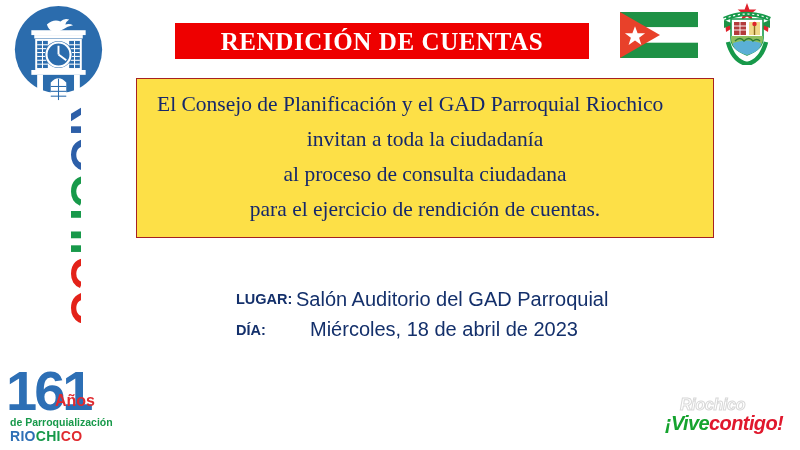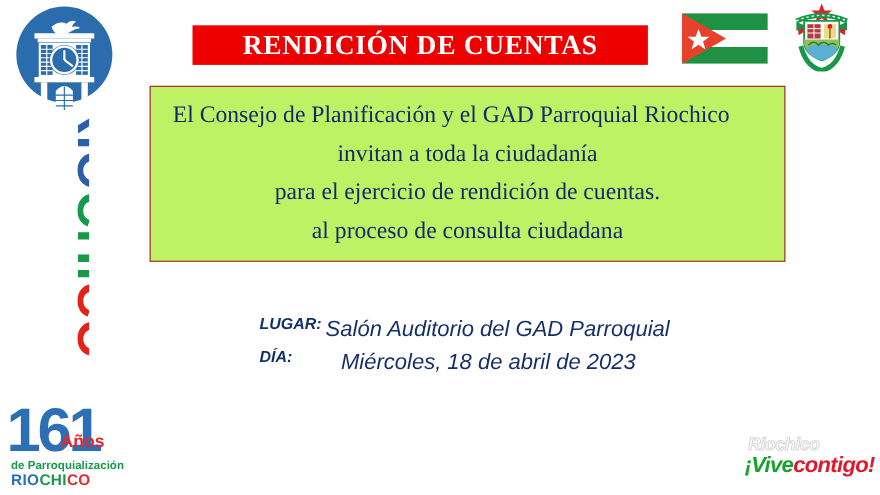--- a/index.html
+++ b/index.html
@@ -90,21 +90,21 @@
   }
 
   
   #invitation-box {
     position: absolute;
     left: 136px;
     top: 78px;
     width: 578px;
     height: 160px;
     border: 1.4px solid #a62121;
-    background: #bef264;
+    background: #fde047;
     box-sizing: border-box;
     display: flex;
     flex-direction: column;
     justify-content: center;
     padding: 4px 16px 6px 16px;
   }
   .invite-line {
     font-family: "Liberation Serif", "DejaVu Serif", serif;
     font-size: 21.5px;
     color: #16286b;
@@ -119,24 +119,23 @@
 
   
   #event-details {
     position: absolute;
     left: 236px;
     top: 284px;
     width: 420px;
   }
   .detail-row {
     display: flex;
-    align-items: flex-start;
+    align-items: center;
     line-height: 1.52;
     white-space: nowrap;
-    font-style: italic;
   }
   .detail-label {
     font-family: "Liberation Sans", sans-serif;
     font-size: 14.5px;
     font-weight: bold;
     color: #14306b;
     width: 56px;
     flex: 0 0 56px;
   }
   .detail-value {
@@ -162,21 +161,21 @@
     font-family: "Liberation Sans", sans-serif;
     font-style: italic;
     font-weight: bold;
     font-size: 16px;
     color: #ffffff;
     -webkit-text-stroke: 1px #d8d8d8;
     letter-spacing: -0.3px;
   }
   #slogan-bottom {
     position: absolute;
-    left: 13px;
+    left: 1px;
     top: 16px;
     font-family: "Liberation Sans", sans-serif;
     font-style: italic;
     font-weight: bold;
     font-size: 20px;
     letter-spacing: -0.6px;
     white-space: nowrap;
   }
   .slogan-vive { color: #15a32e; }
   .slogan-contigo { color: #e0182d; }
@@ -311,22 +310,22 @@
       <path d="M19 41 q14 -5 28 0 q0 8 -14 12 q-14 -4 -14 -12 Z" fill="#5bb0d6"></path>
       <path d="M21 39 q5 -5 9 0 q5 -5 9 0 q4 -3 7 0" fill="none" stroke="#2e7d32" stroke-width="1.4"></path>
 
       <path d="M14 40 q5 19 19 22 q14 -3 19 -22" fill="none" stroke="#17994a" stroke-width="4.5"></path>
     </svg>
   </div>
 
   <div id="invitation-box">
     <div class="invite-line first">El Consejo de Planificación y el GAD Parroquial Riochico</div>
     <div class="invite-line">invitan a toda la ciudadanía</div>
+    <div class="invite-line">al proceso de consulta ciudadana</div>
     <div class="invite-line">para el ejercicio de rendición de cuentas.</div>
-    <div class="invite-line">al proceso de consulta ciudadana</div>
   </div>
 
   <div id="event-details">
     <div class="detail-row">
       <span class="detail-label">LUGAR:</span>
       <span class="detail-value indent-1">Salón Auditorio del GAD Parroquial</span>
     </div>
     <div class="detail-row">
       <span class="detail-label">DÍA:</span>
       <span class="detail-value indent-2">Miércoles, 18 de abril de 2023</span>

